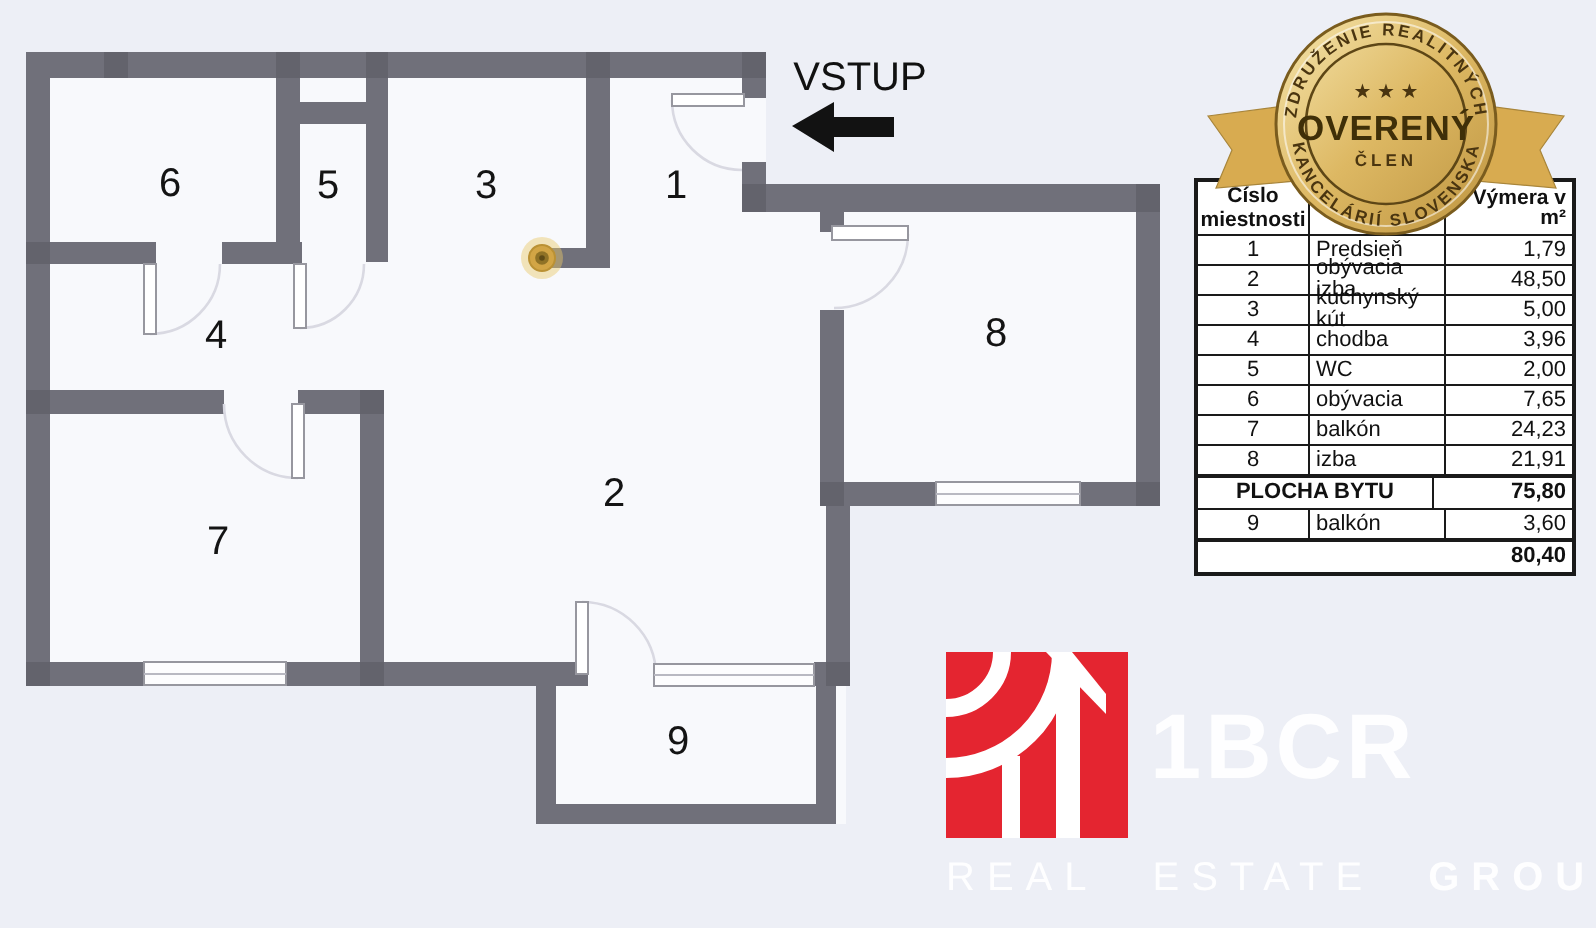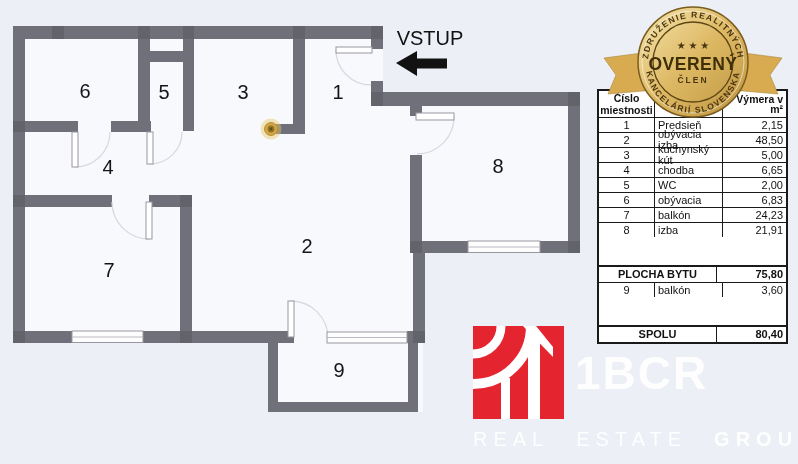--- a/index.html
+++ b/index.html
@@ -12,21 +12,21 @@
   
   .area-table{
     position:absolute;left:597px;top:89px;width:191px;
     background:#ffffff;border:2px solid #1a1a1a;color:#111;
     font-size:11px;line-height:1;box-sizing:border-box;z-index:2;
   }
   .trow{display:flex;align-items:stretch;border-top:1px solid #1a1a1a;}
   .trow:first-child{border-top:none;}
   .trow.thead{height:26px;font-weight:bold;font-size:10.5px;}
   .trow.data{height:14px;}
-  .trow.total{height:15px;font-weight:bold;border-top:2px solid #1a1a1a;margin-top:28px;}
+  .trow.total{height:15px;font-weight:bold;border-top:2px solid #1a1a1a;}
   .cell{display:flex;align-items:center;box-sizing:border-box;}
   .c1{width:56px;justify-content:center;border-right:1.5px solid #1a1a1a;text-align:center;}
   .c2{width:68px;padding-left:3px;border-right:1.5px solid #1a1a1a;}
   .c3{flex:1;justify-content:flex-end;padding-right:3px;text-align:right;}
   .c12{width:118px;justify-content:center;border-right:1.5px solid #1a1a1a;}
   .thead .c1{line-height:1.15;}
   .thead .c3{font-size:10.5px;}
   
   .badge{position:absolute;left:600px;top:2px;z-index:3;}
   
@@ -153,46 +153,46 @@
 
 <div class="area-table">
   <div class="trow thead">
     <div class="cell c1">Číslo miestnosti</div>
     <div class="cell c2"></div>
     <div class="cell c3">Výmera v m²</div>
   </div>
   <div class="trow data">
     <div class="cell c1">1</div>
     <div class="cell c2">Predsieň</div>
-    <div class="cell c3">2,15</div>
+    <div class="cell c3">1,79</div>
   </div>
   <div class="trow data">
     <div class="cell c1">2</div>
     <div class="cell c2">obývacia izba</div>
     <div class="cell c3">48,50</div>
   </div>
   <div class="trow data">
     <div class="cell c1">3</div>
     <div class="cell c2">kuchynský kút</div>
     <div class="cell c3">5,00</div>
   </div>
   <div class="trow data">
     <div class="cell c1">4</div>
     <div class="cell c2">chodba</div>
-    <div class="cell c3">6,65</div>
+    <div class="cell c3">3,96</div>
   </div>
   <div class="trow data">
     <div class="cell c1">5</div>
     <div class="cell c2">WC</div>
     <div class="cell c3">2,00</div>
   </div>
   <div class="trow data">
     <div class="cell c1">6</div>
     <div class="cell c2">obývacia</div>
-    <div class="cell c3">6,83</div>
+    <div class="cell c3">7,65</div>
   </div>
   <div class="trow data">
     <div class="cell c1">7</div>
     <div class="cell c2">balkón</div>
     <div class="cell c3">24,23</div>
   </div>
   <div class="trow data">
     <div class="cell c1">8</div>
     <div class="cell c2">izba</div>
     <div class="cell c3">21,91</div>
@@ -200,21 +200,20 @@
   <div class="trow total">
     <div class="cell c12">PLOCHA BYTU</div>
     <div class="cell c3">75,80</div>
   </div>
   <div class="trow data">
     <div class="cell c1">9</div>
     <div class="cell c2">balkón</div>
     <div class="cell c3">3,60</div>
   </div>
   <div class="trow total">
-    <div class="cell c12">SPOLU</div>
     <div class="cell c3">80,40</div>
   </div>
 </div>
 
 <svg class="badge" width="188" height="124" viewBox="0 0 188 124">
   <defs>
     <linearGradient id="goldGrad" x1="0" y1="0" x2="1" y2="1">
       <stop offset="0" stop-color="#f6e6ae"></stop>
       <stop offset="0.5" stop-color="#ddb863"></stop>
       <stop offset="1" stop-color="#bd9440"></stop>

